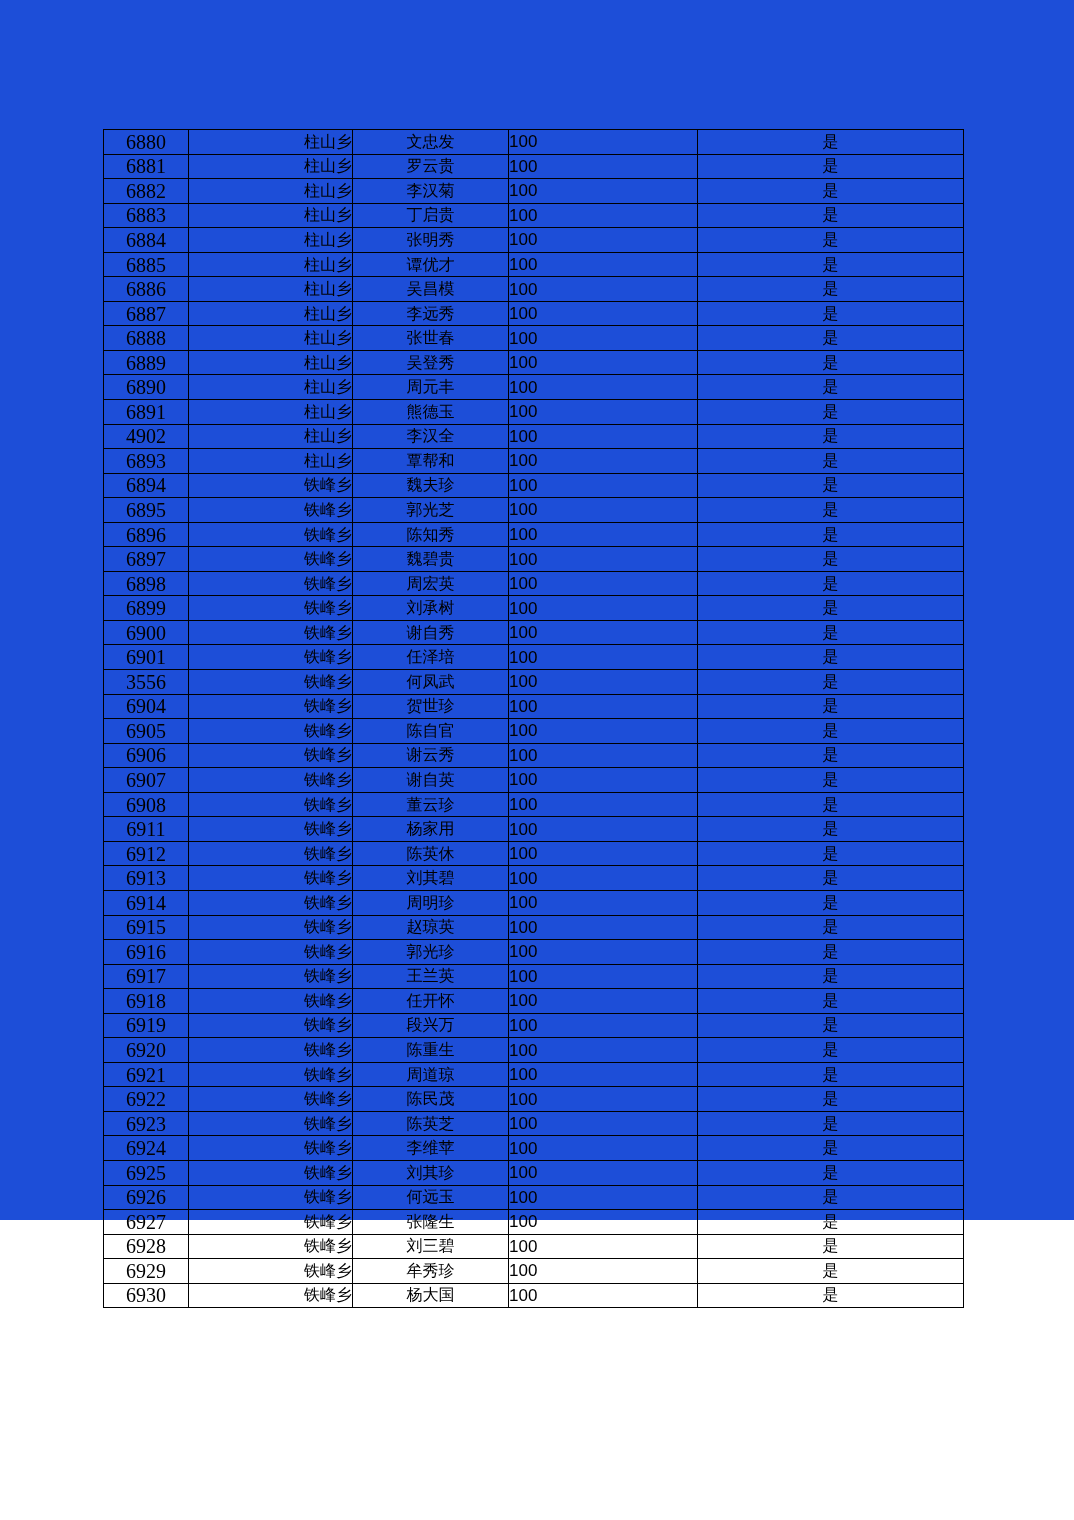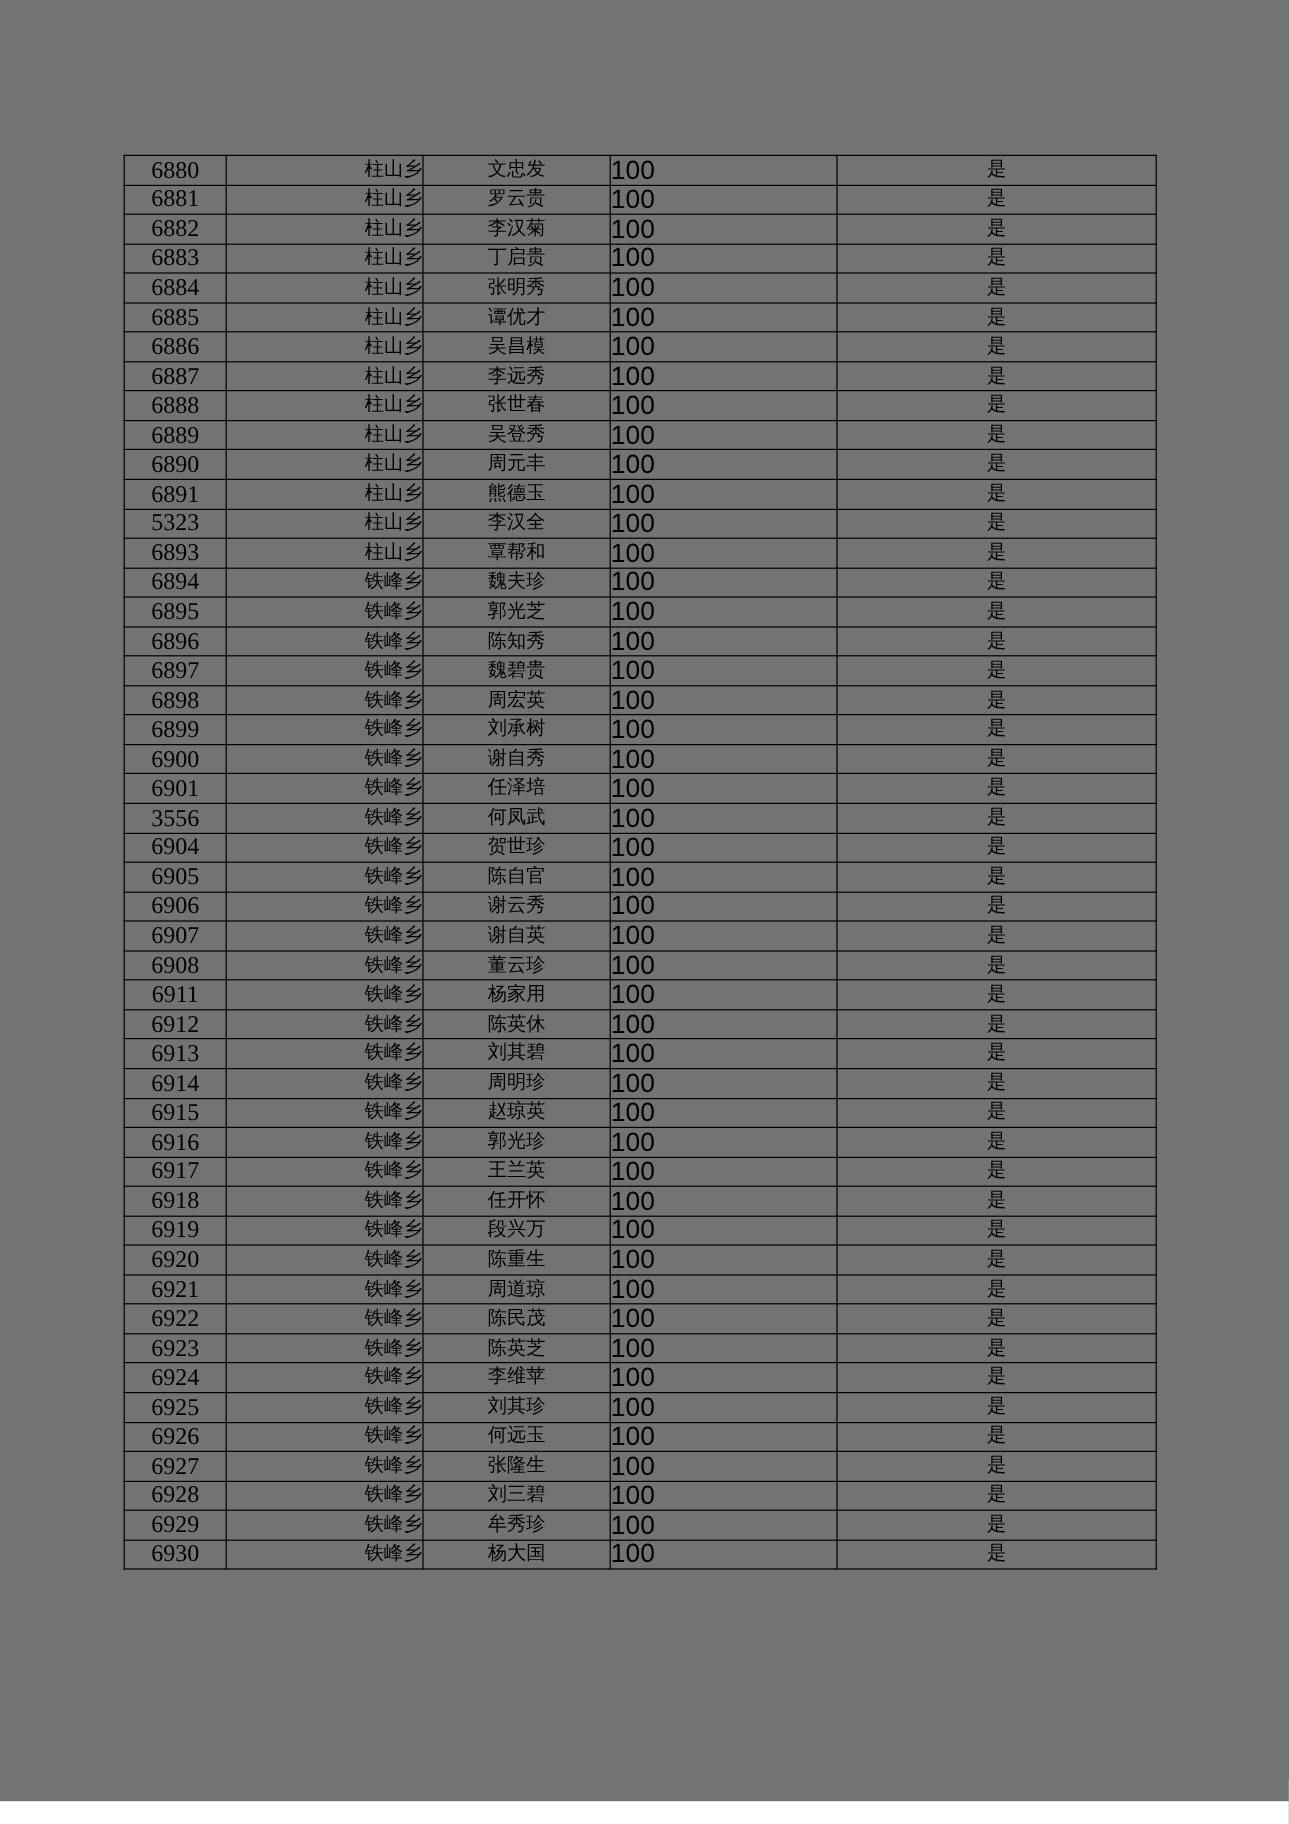--- a/index.html
+++ b/index.html
@@ -10,22 +10,22 @@
     width: 1074px;
     height: 1520px;
     background: #ffffff;
     position: relative;
     font-family: "Liberation Serif", "DejaVu Serif", serif;
   }
   .page {
     position: absolute;
     left: 0; top: 0;
     width: 1074px;
-    height: 1501px;
-    background: #737373;
+    height: 1220px;
+    background: #1d4ed8;
   }
   .table-wrap {
     position: absolute;
     left: 103px;
     top: 129px;
   }
   table.roster {
     border-collapse: collapse;
     table-layout: fixed;
     width: 860px;
@@ -54,21 +54,21 @@
   }
   td.c-name {
     text-align: center;
     padding-left: 7px;
     font-size: 16px;
   }
   td.c-score {
     text-align: left;
     padding-left: 4px;
     font-family: "Liberation Sans", "DejaVu Sans", sans-serif;
-    font-size: 22px;
+    font-size: 17px;
   }
   td.c-flag {
     text-align: center;
     font-size: 16px;
   }
 </style>
 </head>
 <body>
 
 <div class="page">
@@ -160,21 +160,21 @@
             <td class="c-flag">是</td>
           </tr>
           <tr>
             <td class="c-id">6891</td>
             <td class="c-township">柱山乡</td>
             <td class="c-name">熊德玉</td>
             <td class="c-score">100</td>
             <td class="c-flag">是</td>
           </tr>
           <tr>
-            <td class="c-id">5323</td>
+            <td class="c-id">4902</td>
             <td class="c-township">柱山乡</td>
             <td class="c-name">李汉全</td>
             <td class="c-score">100</td>
             <td class="c-flag">是</td>
           </tr>
           <tr>
             <td class="c-id">6893</td>
             <td class="c-township">柱山乡</td>
             <td class="c-name">覃帮和</td>
             <td class="c-score">100</td>

